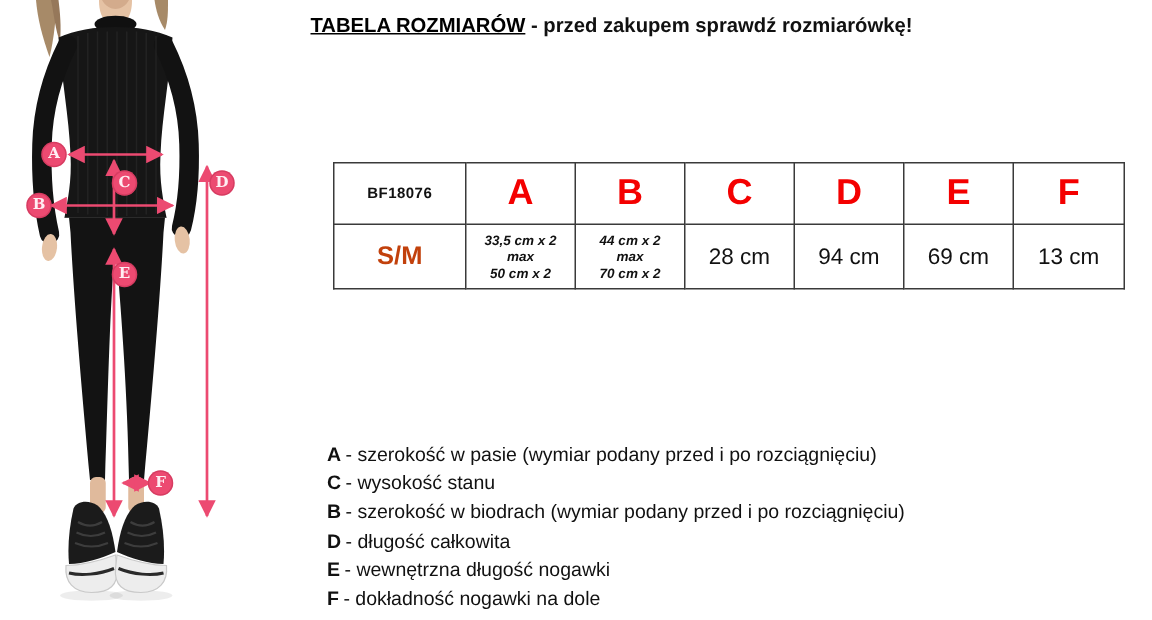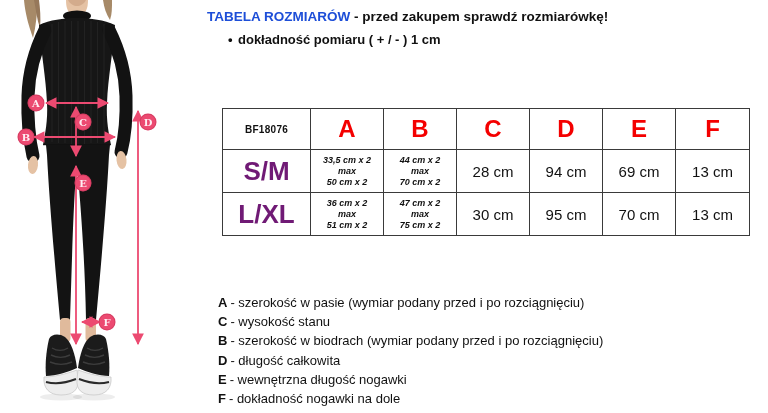--- a/index.html
+++ b/index.html
@@ -11,33 +11,33 @@
   .photo svg{position:absolute;left:0;top:0;}
   .mlabel{position:absolute;width:17px;height:17px;border-radius:50%;
           background:#ec4a71;box-shadow:inset 0 0 0 1px rgba(150,20,50,.25);
           color:#ffeef3;font-family:"DejaVu Serif",serif;font-weight:bold;font-size:10px;
           display:flex;align-items:center;justify-content:center;
           transform:translate(-50%,-50%);line-height:1;}
 
   
   .intro{position:absolute;left:207px;top:8px;width:550px;}
   .title-line{font-size:13.5px;font-weight:bold;line-height:18px;white-space:nowrap;}
-  .t-red{color:#1d4ed8;}
+  .t-red{color:#000000;text-decoration:underline;}
   .bullets{margin-top:4px;}
   .bullet-row{position:relative;font-size:13px;font-weight:bold;line-height:19px;padding-left:31px;}
   .bullet-row::before{content:"\2022";position:absolute;left:21px;top:0;}
 
   
   .size-table{position:absolute;left:222px;top:108px;border-collapse:collapse;table-layout:fixed;}
   .size-table td{border:1px solid #3a3a3a;text-align:center;vertical-align:middle;padding:0;}
   .size-table tr.head td{height:40px;}
   .size-table tr.r td{height:42px;}
   .code{font-size:10px;font-weight:bold;letter-spacing:.3px;}
   .letter{font-size:24px;font-weight:bold;color:#f40000;}
-  .size{font-size:26px;font-weight:bold;color:#701a75;}
+  .size{font-size:17px;font-weight:bold;color:#c2410c;}
   .small{font-size:9px;font-weight:bold;line-height:11px;font-style:italic;}
   .val{font-size:15px;font-weight:normal;}
 
   
   .legend{position:absolute;left:218px;top:293px;font-size:13px;}
   .legend-row{line-height:19.2px;white-space:nowrap;}
   .legend-row b{font-weight:bold;}
   .legend-row span{margin-left:3px;}
 </style>
 </head>
@@ -125,21 +125,20 @@
     <div class="mlabel" style="left:26px;top:137px">B</div>
     <div class="mlabel" style="left:83px;top:122px">C</div>
     <div class="mlabel" style="left:148px;top:122px">D</div>
     <div class="mlabel" style="left:83px;top:183px">E</div>
     <div class="mlabel" style="left:107px;top:322px">F</div>
   </div>
 
   <div class="intro">
     <div class="title-line"><span class="t-red">TABELA ROZMIARÓW</span><span> - przed zakupem sprawdź rozmiarówkę!</span></div>
     <div class="bullets">
-      <div class="bullet-row">dokładność pomiaru ( + / - ) 1 cm</div>
     </div>
   </div>
 
   <table class="size-table">
     <colgroup>
       <col style="width:88px">
         <col style="width:73px">
         <col style="width:73px">
       <col style="width:73px">
         <col style="width:73px">
@@ -166,37 +165,20 @@
         <td class="small">
           <div>44 cm x 2</div>
           <div>max</div>
           <div>70 cm x 2</div>
         </td>
         <td class="val">28 cm</td>
         <td class="val">94 cm</td>
         <td class="val">69 cm</td>
         <td class="val">13 cm</td>
       </tr>
-      <tr class="r">
-        <td class="size">L/XL</td>
-        <td class="small">
-          <div>36 cm x 2</div>
-          <div>max</div>
-          <div>51 cm x 2</div>
-        </td>
-        <td class="small">
-          <div>47 cm x 2</div>
-          <div>max</div>
-          <div>75 cm x 2</div>
-        </td>
-        <td class="val">30 cm</td>
-        <td class="val">95 cm</td>
-        <td class="val">70 cm</td>
-        <td class="val">13 cm</td>
-      </tr>
     </tbody>
   </table>
 
   <div class="legend">
     <div class="legend-row"><b>A</b><span>- szerokość w pasie (wymiar podany przed i po rozciągnięciu)</span></div>
     <div class="legend-row"><b>C</b><span>- wysokość stanu</span></div>
     <div class="legend-row"><b>B</b><span>- szerokość w biodrach (wymiar podany przed i po rozciągnięciu)</span></div>
     <div class="legend-row"><b>D</b><span>- długość całkowita</span></div>
     <div class="legend-row"><b>E</b><span>- wewnętrzna długość nogawki</span></div>
     <div class="legend-row"><b>F</b><span>- dokładność nogawki na dole</span></div>

